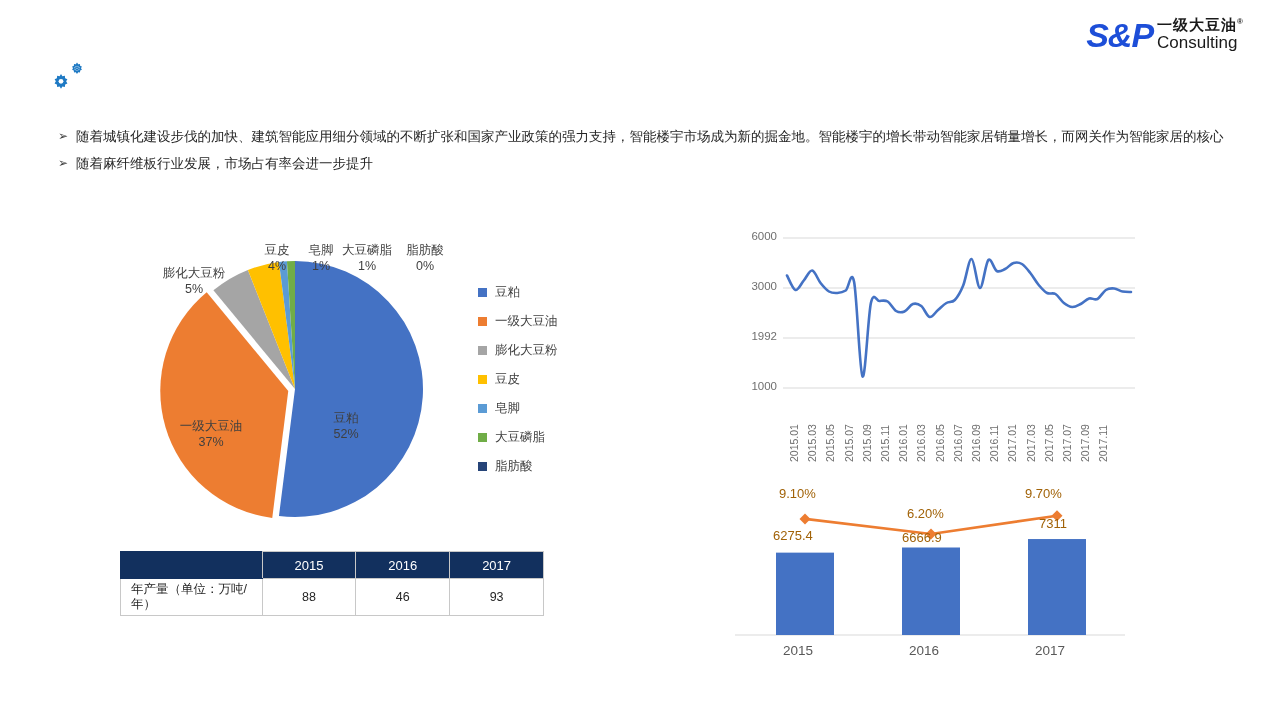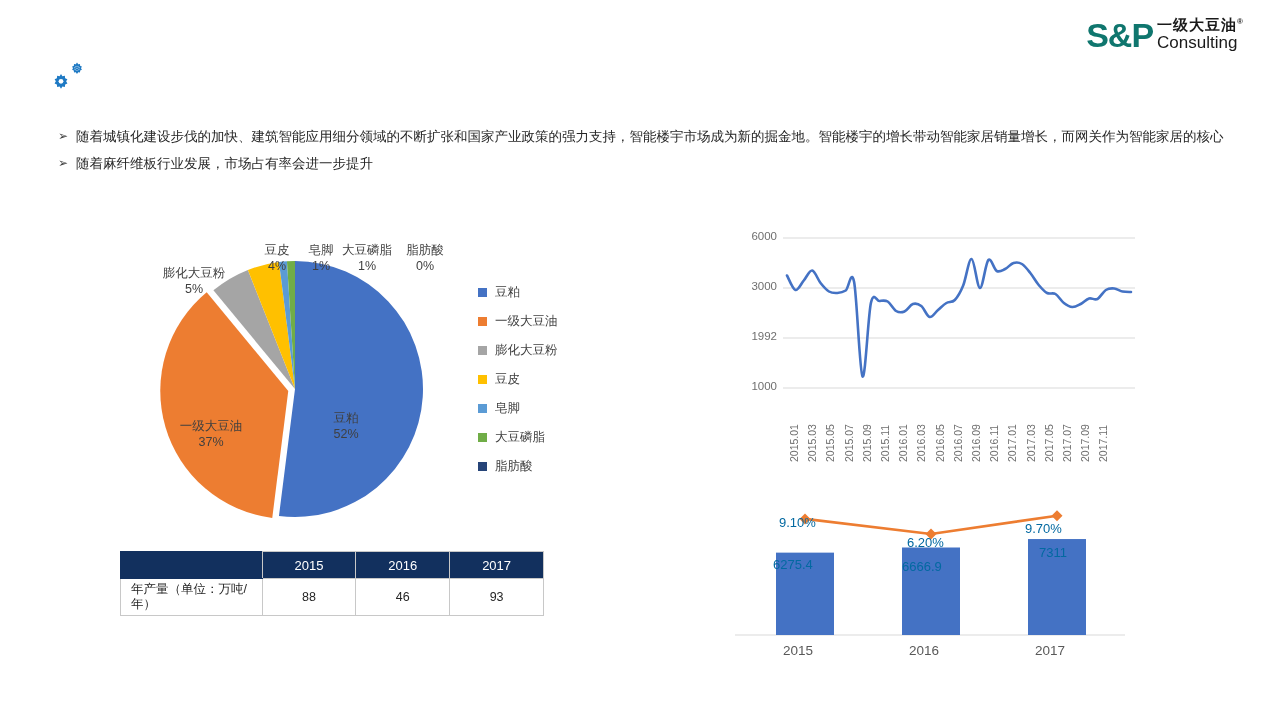--- a/index.html
+++ b/index.html
@@ -1,22 +1,22 @@
 <!DOCTYPE html>
 <html><head>
 <meta charset="utf-8">
 <style>
   * { margin:0; padding:0; box-sizing:border-box; }
   html,body { width:1280px; height:720px; background:#ffffff; overflow:hidden; }
   body { font-family:"Liberation Sans","DejaVu Sans",sans-serif; color:#404040; }
 
   
   .logo { position:absolute; right:36px; top:14px; display:flex; align-items:flex-end; }
-  .logo-sp { font-family:"Liberation Sans",sans-serif; font-weight:bold; 
-             font-size:34px; color:#0f766e; letter-spacing:-1px; line-height:34px; }
+  .logo-sp { font-family:"Liberation Sans",sans-serif; font-weight:bold; font-style:italic;
+             font-size:34px; color:#1d4ed8; letter-spacing:-1px; line-height:34px; }
   .logo-right { display:flex; flex-direction:column; margin-left:4px; }
   .logo-cn { font-size:15px; font-weight:bold; color:#1a1a1a; letter-spacing:1px; line-height:16px; }
   .logo-cn sup { font-size:8px; vertical-align:super; }
   .logo-en { font-size:17px; color:#1a1a1a; line-height:19px; letter-spacing:0px; }
 
   .title-wrap { position:absolute; left:44px; top:58px; display:flex; align-items:flex-end; }
   .gears { position:relative; width:46px; height:44px; }
   .gear-big { position:absolute; left:6px; top:14px; }
   .gear-small { position:absolute; left:26px; top:4px; }
   .page-title { font-size:30px; font-weight:bold; color:#1F7AC4; line-height:34px;
@@ -51,21 +51,21 @@
 
   
   .line-area { position:absolute; left:735px; top:236px; width:400px; height:240px; }
   .axis-num { position:absolute; font-size:11.5px; color:#6f6f6f; text-align:right; width:42px; }
   .xlabels { position:absolute; left:778px; top:396px; width:330px; height:70px; }
   .xlab { position:absolute; font-size:10.5px; color:#6f6f6f; transform:rotate(-90deg);
           transform-origin:left top; white-space:nowrap; }
 
   
   .combo-area { position:absolute; left:735px; top:480px; width:400px; height:185px; }
-  .combo-lab { position:absolute; font-size:13px; color:#0369a1; white-space:nowrap;margin-top:29px; }
+  .combo-lab { position:absolute; font-size:13px; color:#a16207; white-space:nowrap; }
   .cat-lab { position:absolute; font-size:13.5px; color:#595959; }
 </style>
 </head>
 <body>
 
 <div class="logo">
   <span class="logo-sp">S&amp;P</span>
   <span class="logo-right">
     <span class="logo-cn"><span>一级大豆油</span><sup>®</sup></span>
     <span class="logo-en">Consulting</span>
@@ -220,21 +220,21 @@
       <rect x="167" y="67.4969375" width="58" height="87.5030625" fill="#4472C4"></rect>
       <rect x="293" y="59.043125" width="58" height="95.956875" fill="#4472C4"></rect>
       <polyline points="70,38.88 196,53.96 322,35.760000000000005" fill="none" stroke="#ED7D31" stroke-width="2.6"></polyline>
       <path d="M 70 33.38 L 75.5 38.88 L 70 44.38 L 64.5 38.88 Z" fill="#ED7D31"></path>
       <path d="M 196 48.46 L 201.5 53.96 L 196 59.46 L 190.5 53.96 Z" fill="#ED7D31"></path>
       <path d="M 322 30.260000000000005 L 327.5 35.760000000000005 L 322 41.260000000000005 L 316.5 35.760000000000005 Z" fill="#ED7D31"></path>
     </svg>
 
   <div class="combo-lab" style="left:44px; top:6px;">9.10%</div>
   <div class="combo-lab" style="left:172px; top:26px;">6.20%</div>
-  <div class="combo-lab" style="left:290px; top:12px;">9.70%</div>
+  <div class="combo-lab" style="left:290px; top:6px;">9.70%</div>
 
   <div class="combo-lab" style="left:38px; top:48px;">6275.4</div>
   <div class="combo-lab" style="left:167px; top:50px;">6666.9</div>
   <div class="combo-lab" style="left:304px; top:36px;">7311</div>
 
   <div class="cat-lab" style="left:48px; top:163px;">2015</div>
   <div class="cat-lab" style="left:174px; top:163px;">2016</div>
   <div class="cat-lab" style="left:300px; top:163px;">2017</div>
 </div>
 

